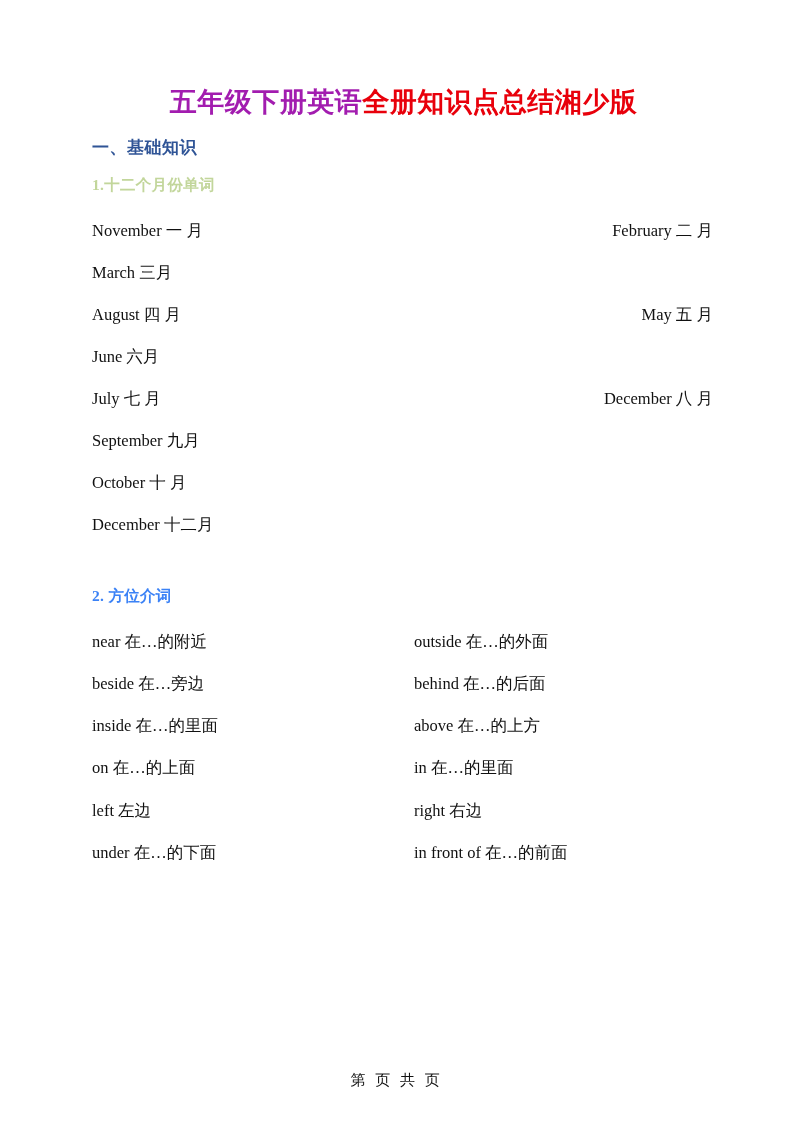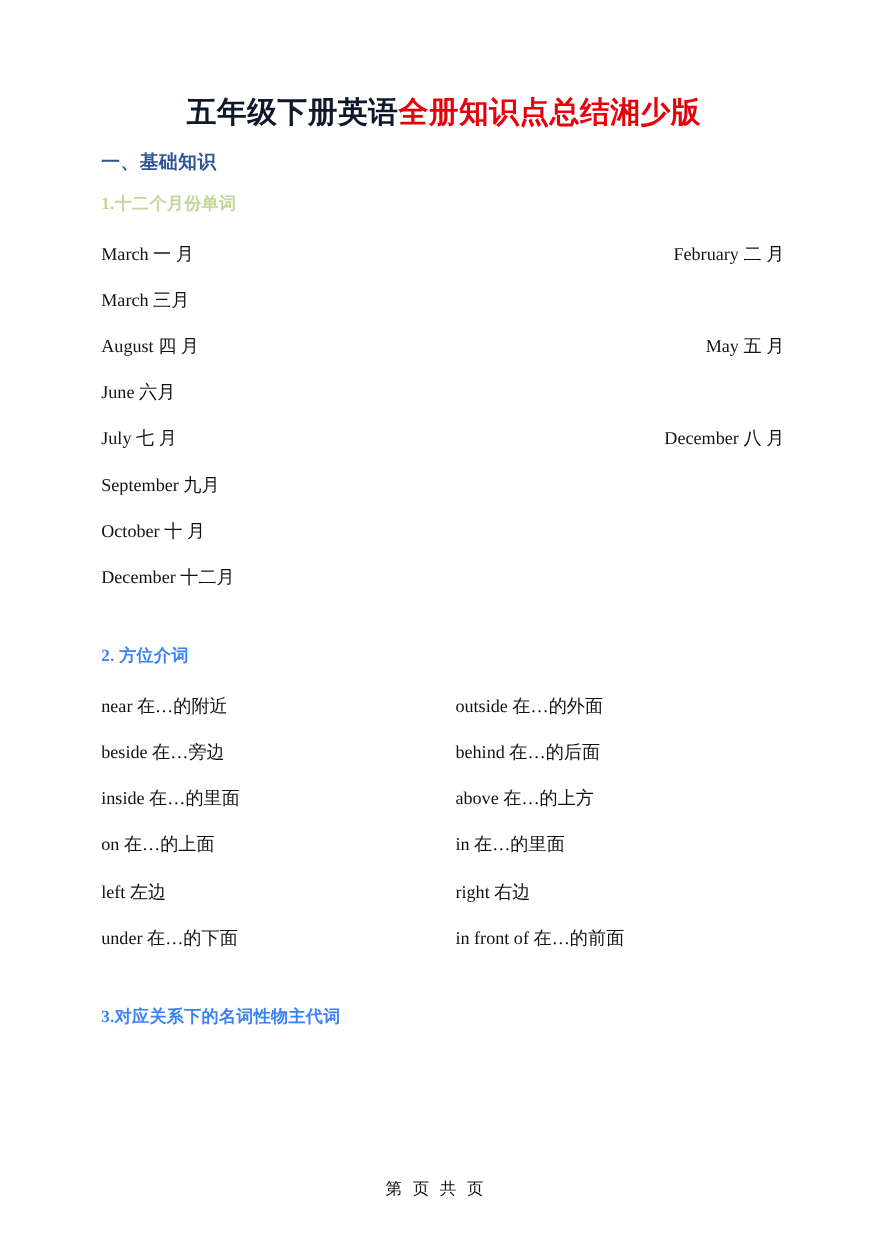--- a/index.html
+++ b/index.html
@@ -24,21 +24,21 @@
   }
   .doc-title {
     text-align: center;
     font-size: 27px;
     font-weight: bold;
     line-height: 1.25;
     margin: 0 0 16px 0;
     letter-spacing: 0.5px;
     white-space: nowrap;
   }
-  .title-black { color: #0f172a; }
+  .title-black { color: #a21caf; }
   .title-red { color: #e8000b; }
 
   .h1-section {
     font-size: 17px;
     font-weight: bold;
     color: #2f5496;
     margin: 0 0 16px 0;
     letter-spacing: 0.5px;
   }
   .h2-section {
@@ -111,21 +111,21 @@
   <h1 class="doc-title">
     <span class="title-black">五年级下册英语</span><span class="title-red">全册知识点总结湘少版</span>
   </h1>
 
   <div class="h1-section">一、基础知识</div>
 
   <div class="h2-section">1.十二个月份单词</div>
 
   <div class="months">
     <div class="row">
-      <span class="col-left">March  一 月</span>
+      <span class="col-left">November  一 月</span>
       <span class="col-right">February  二 月</span>
     </div>
     <div class="row">
       <span class="col-left">March 三月</span>
       <span class="col-right"></span>
     </div>
     <div class="row">
       <span class="col-left">August  四 月</span>
       <span class="col-right">May    五 月</span>
     </div>
@@ -176,16 +176,15 @@
       <span class="pcol-right">right   右边</span>
     </div>
     <div class="prep-row">
       <span class="pcol-left">under  在…的下面</span>
       <span class="pcol-right">in  front  of   在…的前面</span>
     </div>
   </div>
 
   <div class="gap-lg"></div>
 
-  <div class="h2-section olive">3.对应关系下的名词性物主代词</div>
 
   <div class="footer">第 页 共 页</div>
 </div>
 
 </body></html>

